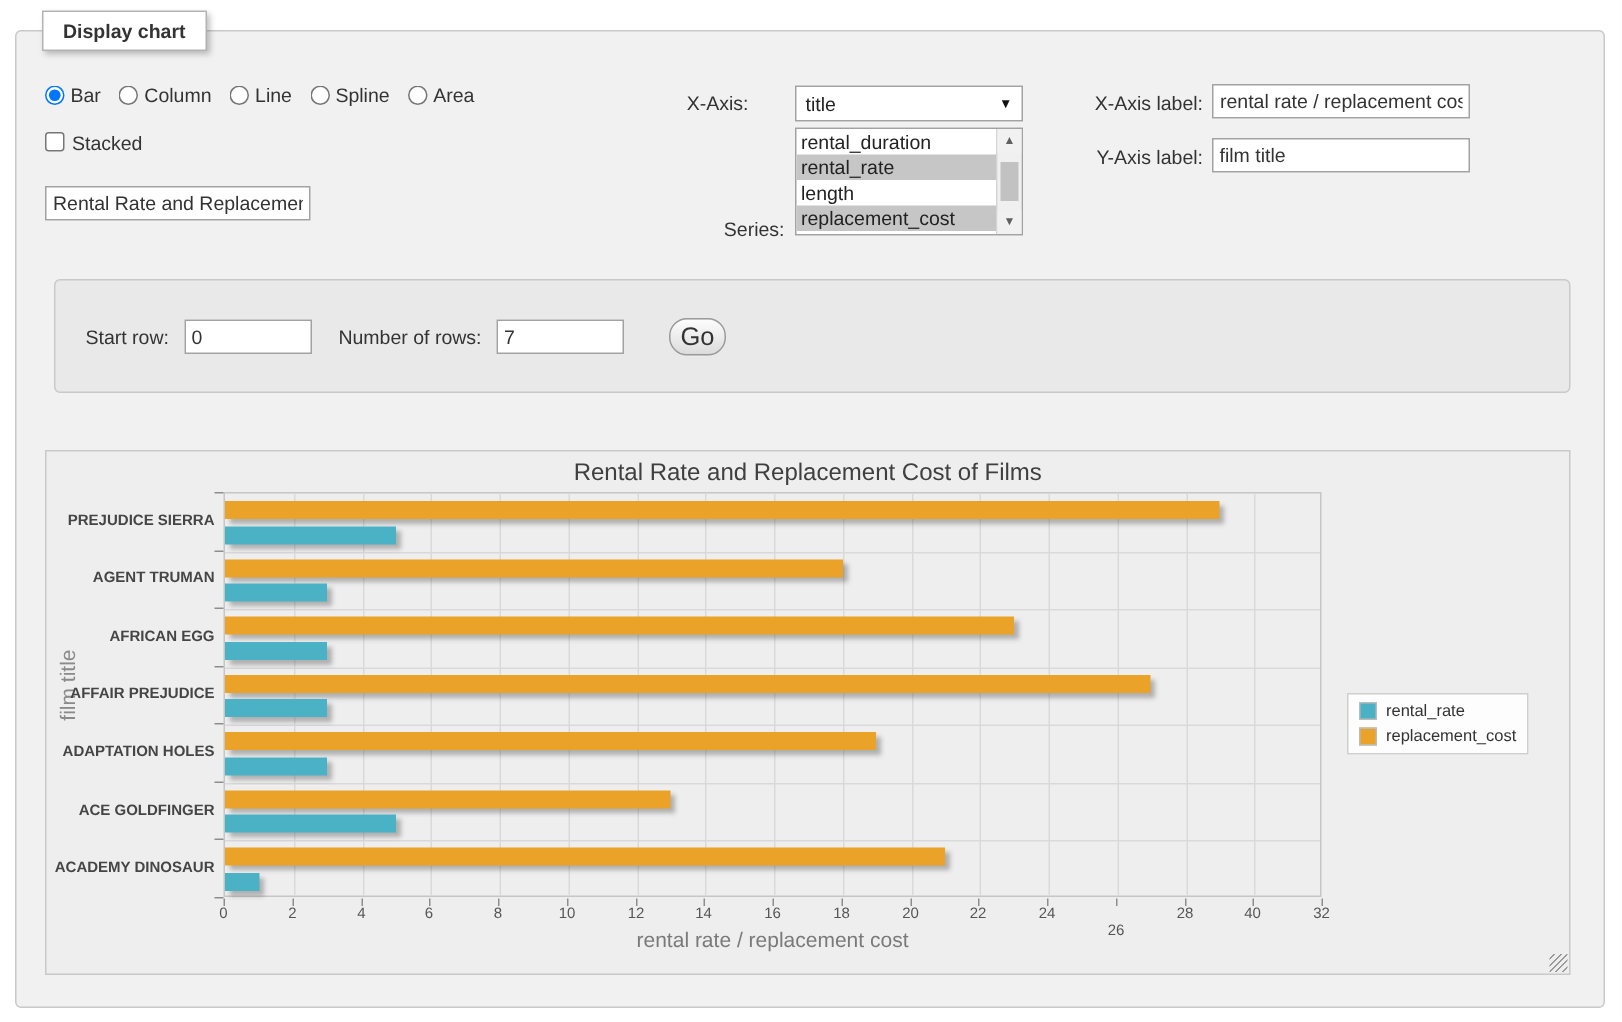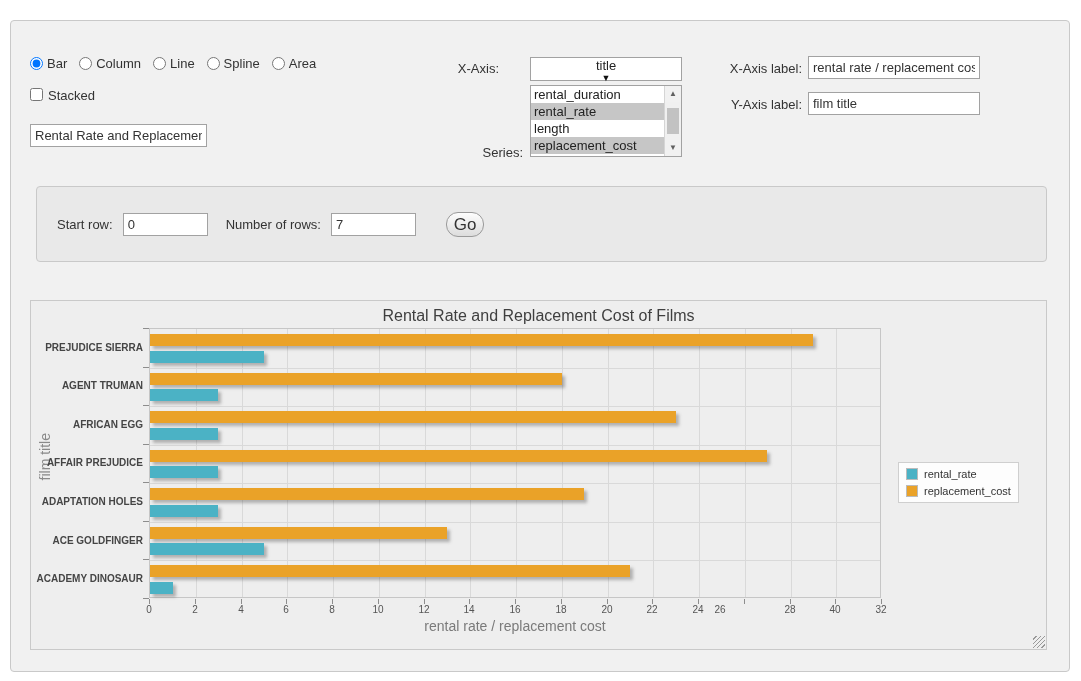--- a/index.html
+++ b/index.html
@@ -19,21 +19,21 @@
     font-size:13px; color:#333; }
   .radio-row label { display:flex; align-items:center; gap:4px; margin-right:6px; }
   .check-row { position:absolute; left:30px; top:88px; display:flex; align-items:flex-start; gap:5px;
     font-size:13px; color:#333; }
 
   input[type=text] { border:1px solid #a2a2a2; background:#fff; font-size:13px; color:#333;
     padding:2px 4px; font-family:"Liberation Sans", sans-serif; }
 
   .select-box { position:absolute; left:530px; top:57px; width:152px; height:24px; background:#fff;
     border:1px solid #a2a2a2; font-size:13px; color:#222; display:flex; align-items:center;
-    padding:0 6px; justify-content:space-between;flex-direction:column; }
+    padding:0 6px; justify-content:space-between; }
   .select-arrow { font-size:9px; color:#111; }
 
   .multi-list { position:absolute; left:530px; top:85px; width:152px; height:72px; background:#fff;
     border:1px solid #a2a2a2; overflow:hidden; }
   .multi-list .opts { position:absolute; left:0; top:0; right:17px; bottom:0; }
   .opt { height:17px; line-height:17px; font-size:13px; color:#222; padding-left:3px; white-space:nowrap; }
   .opt.sel { background:#c6c6c6; }
   .sb { position:absolute; right:0; top:0; width:17px; bottom:0; background:#f0f0f0; border-left:1px solid #d5d5d5; }
   .sb-btn { position:absolute; left:0; width:16px; height:16px; background:#f1f1f1;
     color:#606060; font-size:8px; text-align:center; line-height:16px; }
@@ -69,20 +69,21 @@
   .leg-item { display:flex; align-items:center; gap:6px; font-size:11px; color:#333; white-space:nowrap; }
   .leg-swatch { width:12px; height:12px; border:1px solid #bbb; }
   .resize-handle { position:absolute; right:1px; bottom:1px; width:12px; height:12px; cursor:nwse-resize;
     background:repeating-linear-gradient(135deg, transparent 0 2px, #999 2px 3px); }
 </style>
 </head>
 <body>
 
 <div id="page">
   <div class="fieldset"></div>
+  <div class="legend-box">Display chart</div>
 
   <div class="radio-row" id="radio-row">
       <label>
         <input type="radio" name="ctype" checked="" style="">
         <span>Bar</span>
       </label>
       <label>
         <input type="radio" name="ctype" style="">
         <span>Column</span>
       </label>
@@ -215,21 +216,21 @@
       <div class="xtick-label" style="left: 469px;">16</div>
       <div class="xtick" style="left: 530px;"></div>
       <div class="xtick-label" style="left: 515px;">18</div>
       <div class="xtick" style="left: 576px;"></div>
       <div class="xtick-label" style="left: 561px;">20</div>
       <div class="xtick" style="left: 621px;"></div>
       <div class="xtick-label" style="left: 606px;">22</div>
       <div class="xtick" style="left: 667px;"></div>
       <div class="xtick-label" style="left: 652px;">24</div>
       <div class="xtick" style="left: 713px;"></div>
-      <div class="xtick-label" style="left: 674px;">26</div>
+      <div class="xtick-label" style="left: 698px; margin-top: 11px;">26</div>
       <div class="xtick" style="left: 759px;"></div>
       <div class="xtick-label" style="left: 744px;">28</div>
       <div class="xtick" style="left: 804px;"></div>
       <div class="xtick-label" style="left: 789px;">40</div>
       <div class="xtick" style="left: 850px;"></div>
       <div class="xtick-label" style="left: 835px;">32</div>
       <div class="ytick" style="top: 27px;"></div>
       <div class="ytick" style="top: 66px;"></div>
       <div class="ytick" style="top: 104px;"></div>
       <div class="ytick" style="top: 143px;"></div>

